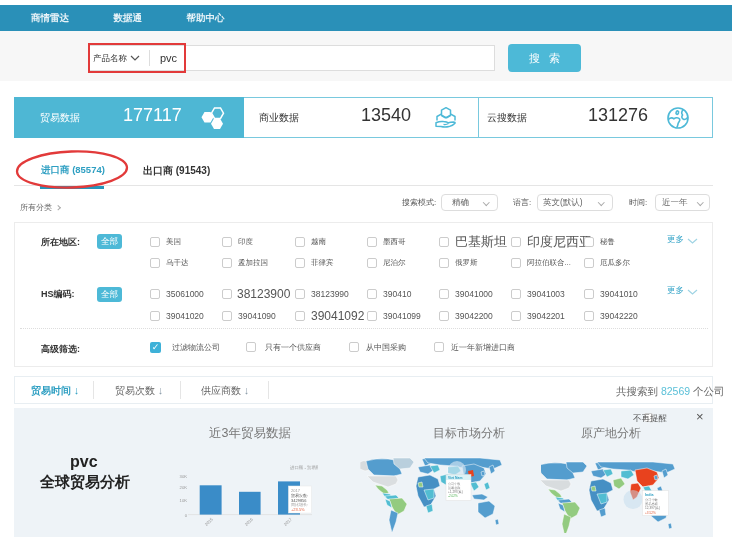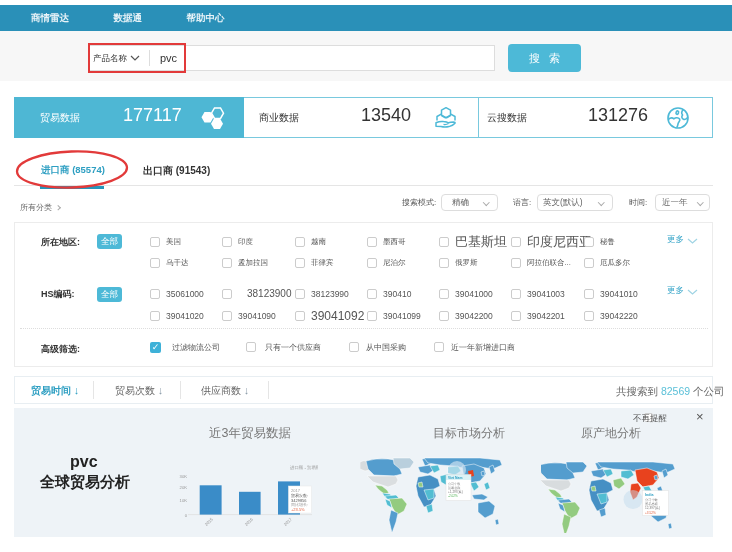--- a/index.html
+++ b/index.html
@@ -109,21 +109,21 @@
     <div class="lbl" style="left:383px;top:257px;font-size:7.5px;">尼泊尔</div>
 <div class="cb" style="left:439px;top:258px;"></div>
     <div class="lbl" style="left:455px;top:257px;font-size:7.5px;">俄罗斯</div>
 <div class="cb" style="left:511px;top:258px;"></div>
     <div class="lbl" style="left:527px;top:257px;font-size:7.5px;">阿拉伯联合...</div>
 <div class="cb" style="left:584px;top:258px;"></div>
     <div class="lbl" style="left:600px;top:257px;font-size:7.5px;">厄瓜多尔</div>
 <div class="cb" style="left:150px;top:289px;"></div>
     <div class="lbl" style="left:166px;top:288px;font-size:8.5px;">35061000</div>
 <div class="cb" style="left:222px;top:289px;"></div>
-    <div class="lbl" style="left:247px;top:288px;font-size:10px;">38123900</div>
+    <div class="lbl" style="left:237px;top:288px;font-size:12px;">38123900</div>
 <div class="cb" style="left:295px;top:289px;"></div>
     <div class="lbl" style="left:311px;top:288px;font-size:8.5px;">38123990</div>
 <div class="cb" style="left:367px;top:289px;"></div>
     <div class="lbl" style="left:383px;top:288px;font-size:8.5px;">390410</div>
 <div class="cb" style="left:439px;top:289px;"></div>
     <div class="lbl" style="left:455px;top:288px;font-size:8.5px;">39041000</div>
 <div class="cb" style="left:511px;top:289px;"></div>
     <div class="lbl" style="left:527px;top:288px;font-size:8.5px;">39041003</div>
 <div class="cb" style="left:584px;top:289px;"></div>
     <div class="lbl" style="left:600px;top:288px;font-size:8.5px;">39041010</div>

